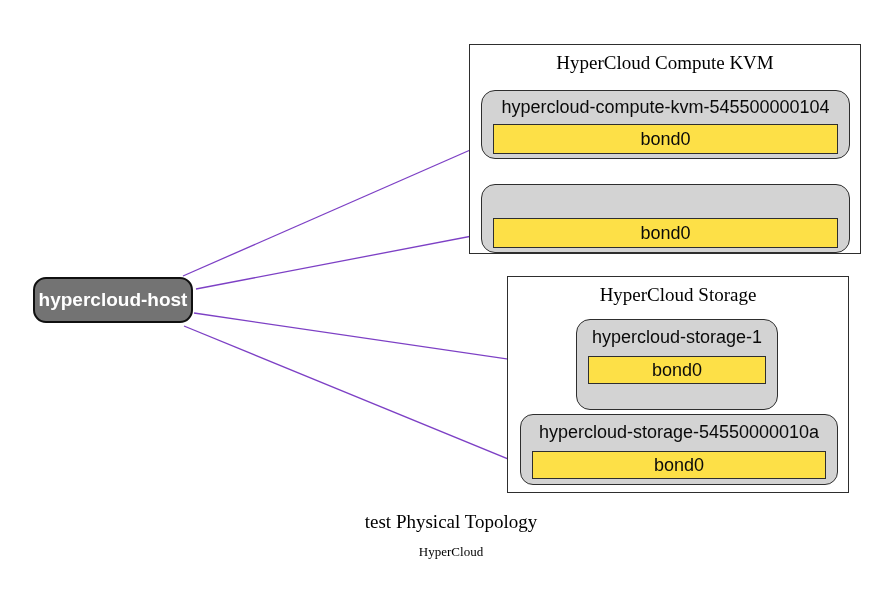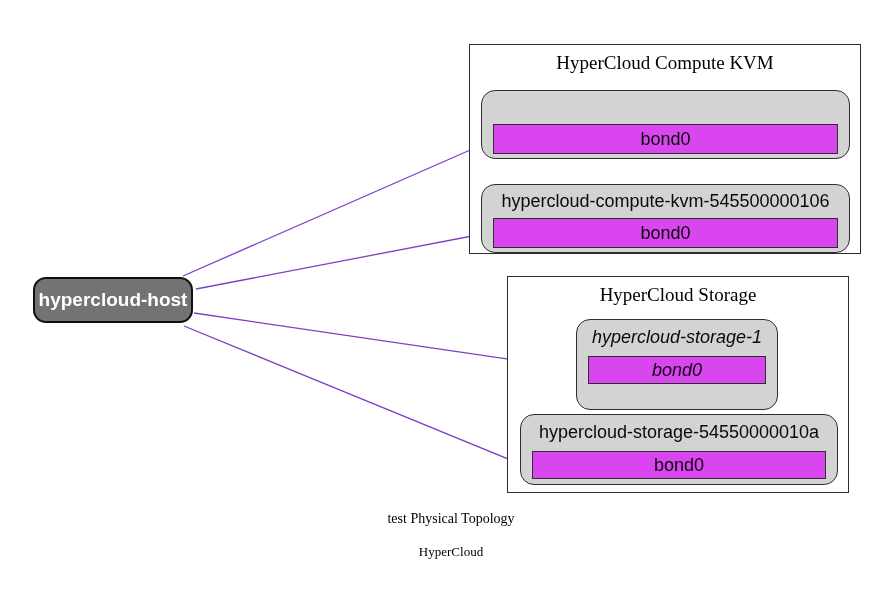--- a/index.html
+++ b/index.html
@@ -29,29 +29,29 @@
   .gnode {
     position:absolute; background:#d3d3d3; border:1.5px solid #2e2e2e;
     border-radius:14px; box-sizing:border-box;
   }
   .gnode-label {
     text-align:center; font-size:18px; color:#0a0a0a;
     height:33px; line-height:33px; white-space:nowrap; overflow:hidden;
   }
   .gport {
     position:absolute; left:11px; right:11px;
-    background:#d946ef; border:1.5px solid #2e2e2e; box-sizing:border-box;
+    background:#fde047; border:1.5px solid #2e2e2e; box-sizing:border-box;
     text-align:center; font-size:18px; color:#0a0a0a; white-space:nowrap;
   }
 
   .caption {
     position:absolute; left:451px; transform:translateX(-50%);
     font-family:"Liberation Serif", serif; color:#000000; white-space:nowrap;
   }
-  .caption-main { top:511px; font-size:14px; }
+  .caption-main { top:511px; font-size:19px; }
   .caption-sub  { top:544px; font-size:13px; }
 </style>
 </head>
 <body>
 
 <div class="canvas">
 
   <svg class="edges" viewBox="0 0 887 592">
     <line x1="183" y1="276" x2="493" y2="140" stroke="#7d40c5"></line>
     <line x1="196" y1="289" x2="493" y2="232" stroke="#7d40c5"></line>
@@ -60,38 +60,38 @@
   </svg>
 
   <div class="host-node">
     <span>hypercloud-host</span>
   </div>
 
   <div class="cluster" style="left:469px; top:44px; width:392px; height:210px;">
     <div class="cluster-title">HyperCloud Compute KVM</div>
 
     <div class="gnode" style="left:11px; top:45px; width:369px; height:69px;">
+      <div class="gnode-label">hypercloud-compute-kvm-545500000104</div>
       <div class="gport" style="top:33px; height:30px; line-height:28px;">bond0</div>
     </div>
 
     <div class="gnode" style="left:11px; top:139px; width:369px; height:69px;">
-      <div class="gnode-label">hypercloud-compute-kvm-545500000106</div>
       <div class="gport" style="top:33px; height:30px; line-height:28px;">bond0</div>
     </div>
   </div>
 
   <div class="cluster" style="left:507px; top:276px; width:342px; height:217px;">
     <div class="cluster-title">HyperCloud Storage</div>
 
-    <div class="gnode" style="left:68px; top:42px; width:202px; height:91px;font-style:italic;">
+    <div class="gnode" style="left:68px; top:42px; width:202px; height:91px;">
       <div class="gnode-label" style="height:35px; line-height:35px;">hypercloud-storage-1</div>
       <div class="gport" style="top:36px; height:28px; line-height:26px;">bond0</div>
     </div>
 
-    <div class="gnode" style="left:12px; top:137px; width:318px; height:71px;">
+    <div class="gnode" style="left:12px; top:137px; width:318px; height:71px;border-radius:13px;">
       <div class="gnode-label" style="height:35px; line-height:35px;">hypercloud-storage-54550000010a</div>
       <div class="gport" style="top:36px; height:28px; line-height:26px;">bond0</div>
     </div>
   </div>
 
   <div class="caption caption-main">test Physical Topology</div>
   <div class="caption caption-sub">HyperCloud</div>
 
 </div>
 

